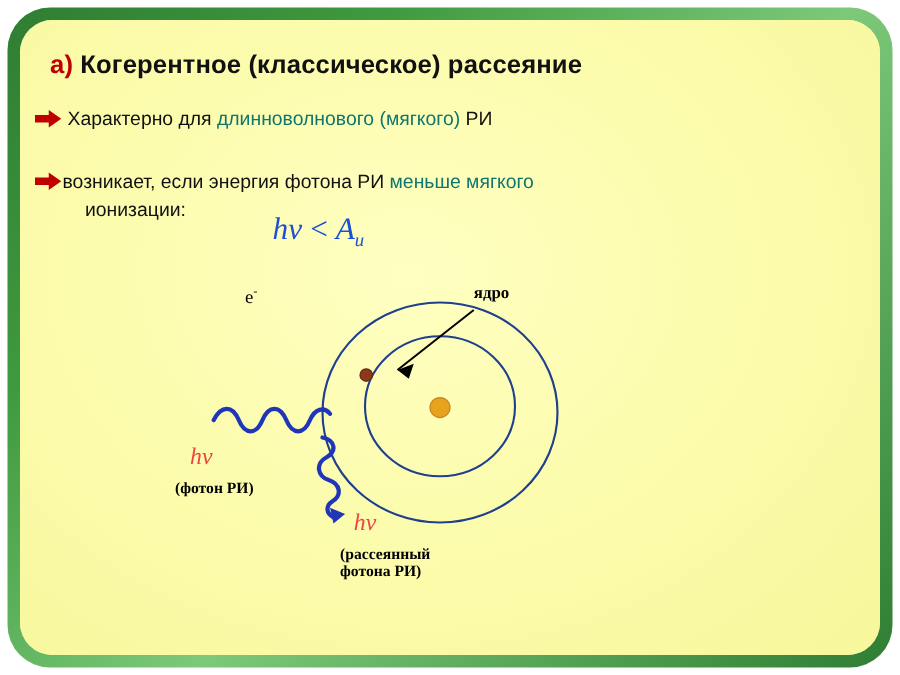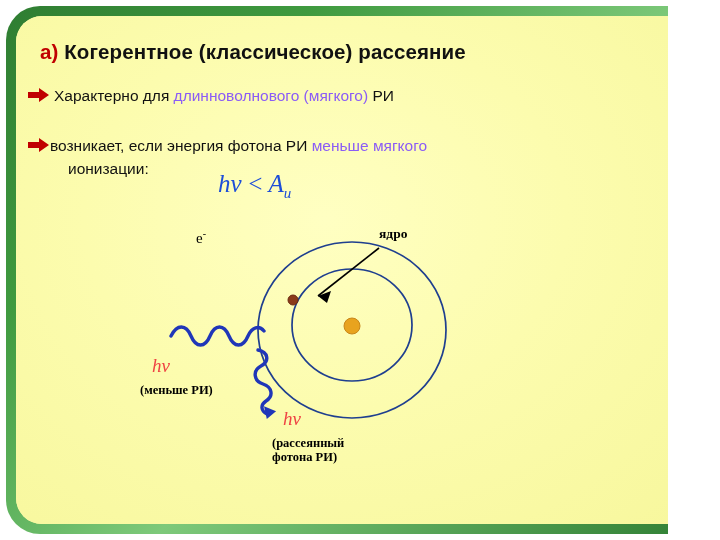--- a/index.html
+++ b/index.html
@@ -8,21 +8,21 @@
   }
   body {
     width: 720px;
     height: 540px;
     background: #ffffff;
     font-family: "Liberation Sans", sans-serif;
     overflow: hidden;
   }
   #slide {
     position: relative;
-    width: 668px;
+    width: 720px;
     height: 540px;
     background: #ffffff;
     overflow: hidden;
   }
   
   #frame-outer {
     position: absolute;
     left: 6px;
     top: 6px;
     width: 708px;
@@ -72,21 +72,21 @@
     width: 22px;
     height: 16px;
   }
   .bullet-text {
     position: absolute;
     font-size: 15.5px;
     color: #111111;
     line-height: 1.33;
   }
   .b-red {
-    color: #8b5cf6;
+    color: #0f766e;
   }
   .formula {
     position: absolute;
     font-family: "Liberation Serif", serif;
     font-style: italic;
     font-size: 25px;
     color: #1d4ed8;
     white-space: nowrap;
   }
   .formula .sub {
@@ -182,21 +182,21 @@
 
     <div class="e-label" style="left:196px; top:228px;">
       <span>e</span><sup>-</sup>
     </div>
 
     <div class="diag-label-italic" style="left:379px; top:226px; font-size:13.5px;">ядро</div>
 
     <div class="hv-label" style="left:152px; top:355px;">
       <span>h</span><span>ν</span>
     </div>
-    <div class="diag-label-italic" style="left:140px; top:383px;">(меньше РИ)</div>
+    <div class="diag-label-italic" style="left:140px; top:383px;">(фотон РИ)</div>
 
     <div class="hv-label" style="left:283px; top:408px;">
       <span>h</span><span>ν</span>
     </div>
     <div class="diag-label-italic" style="left:272px; top:436px;">
       <span>(рассеянный</span><br>
       <span>фотона РИ)</span>
     </div>
 
   </div>

